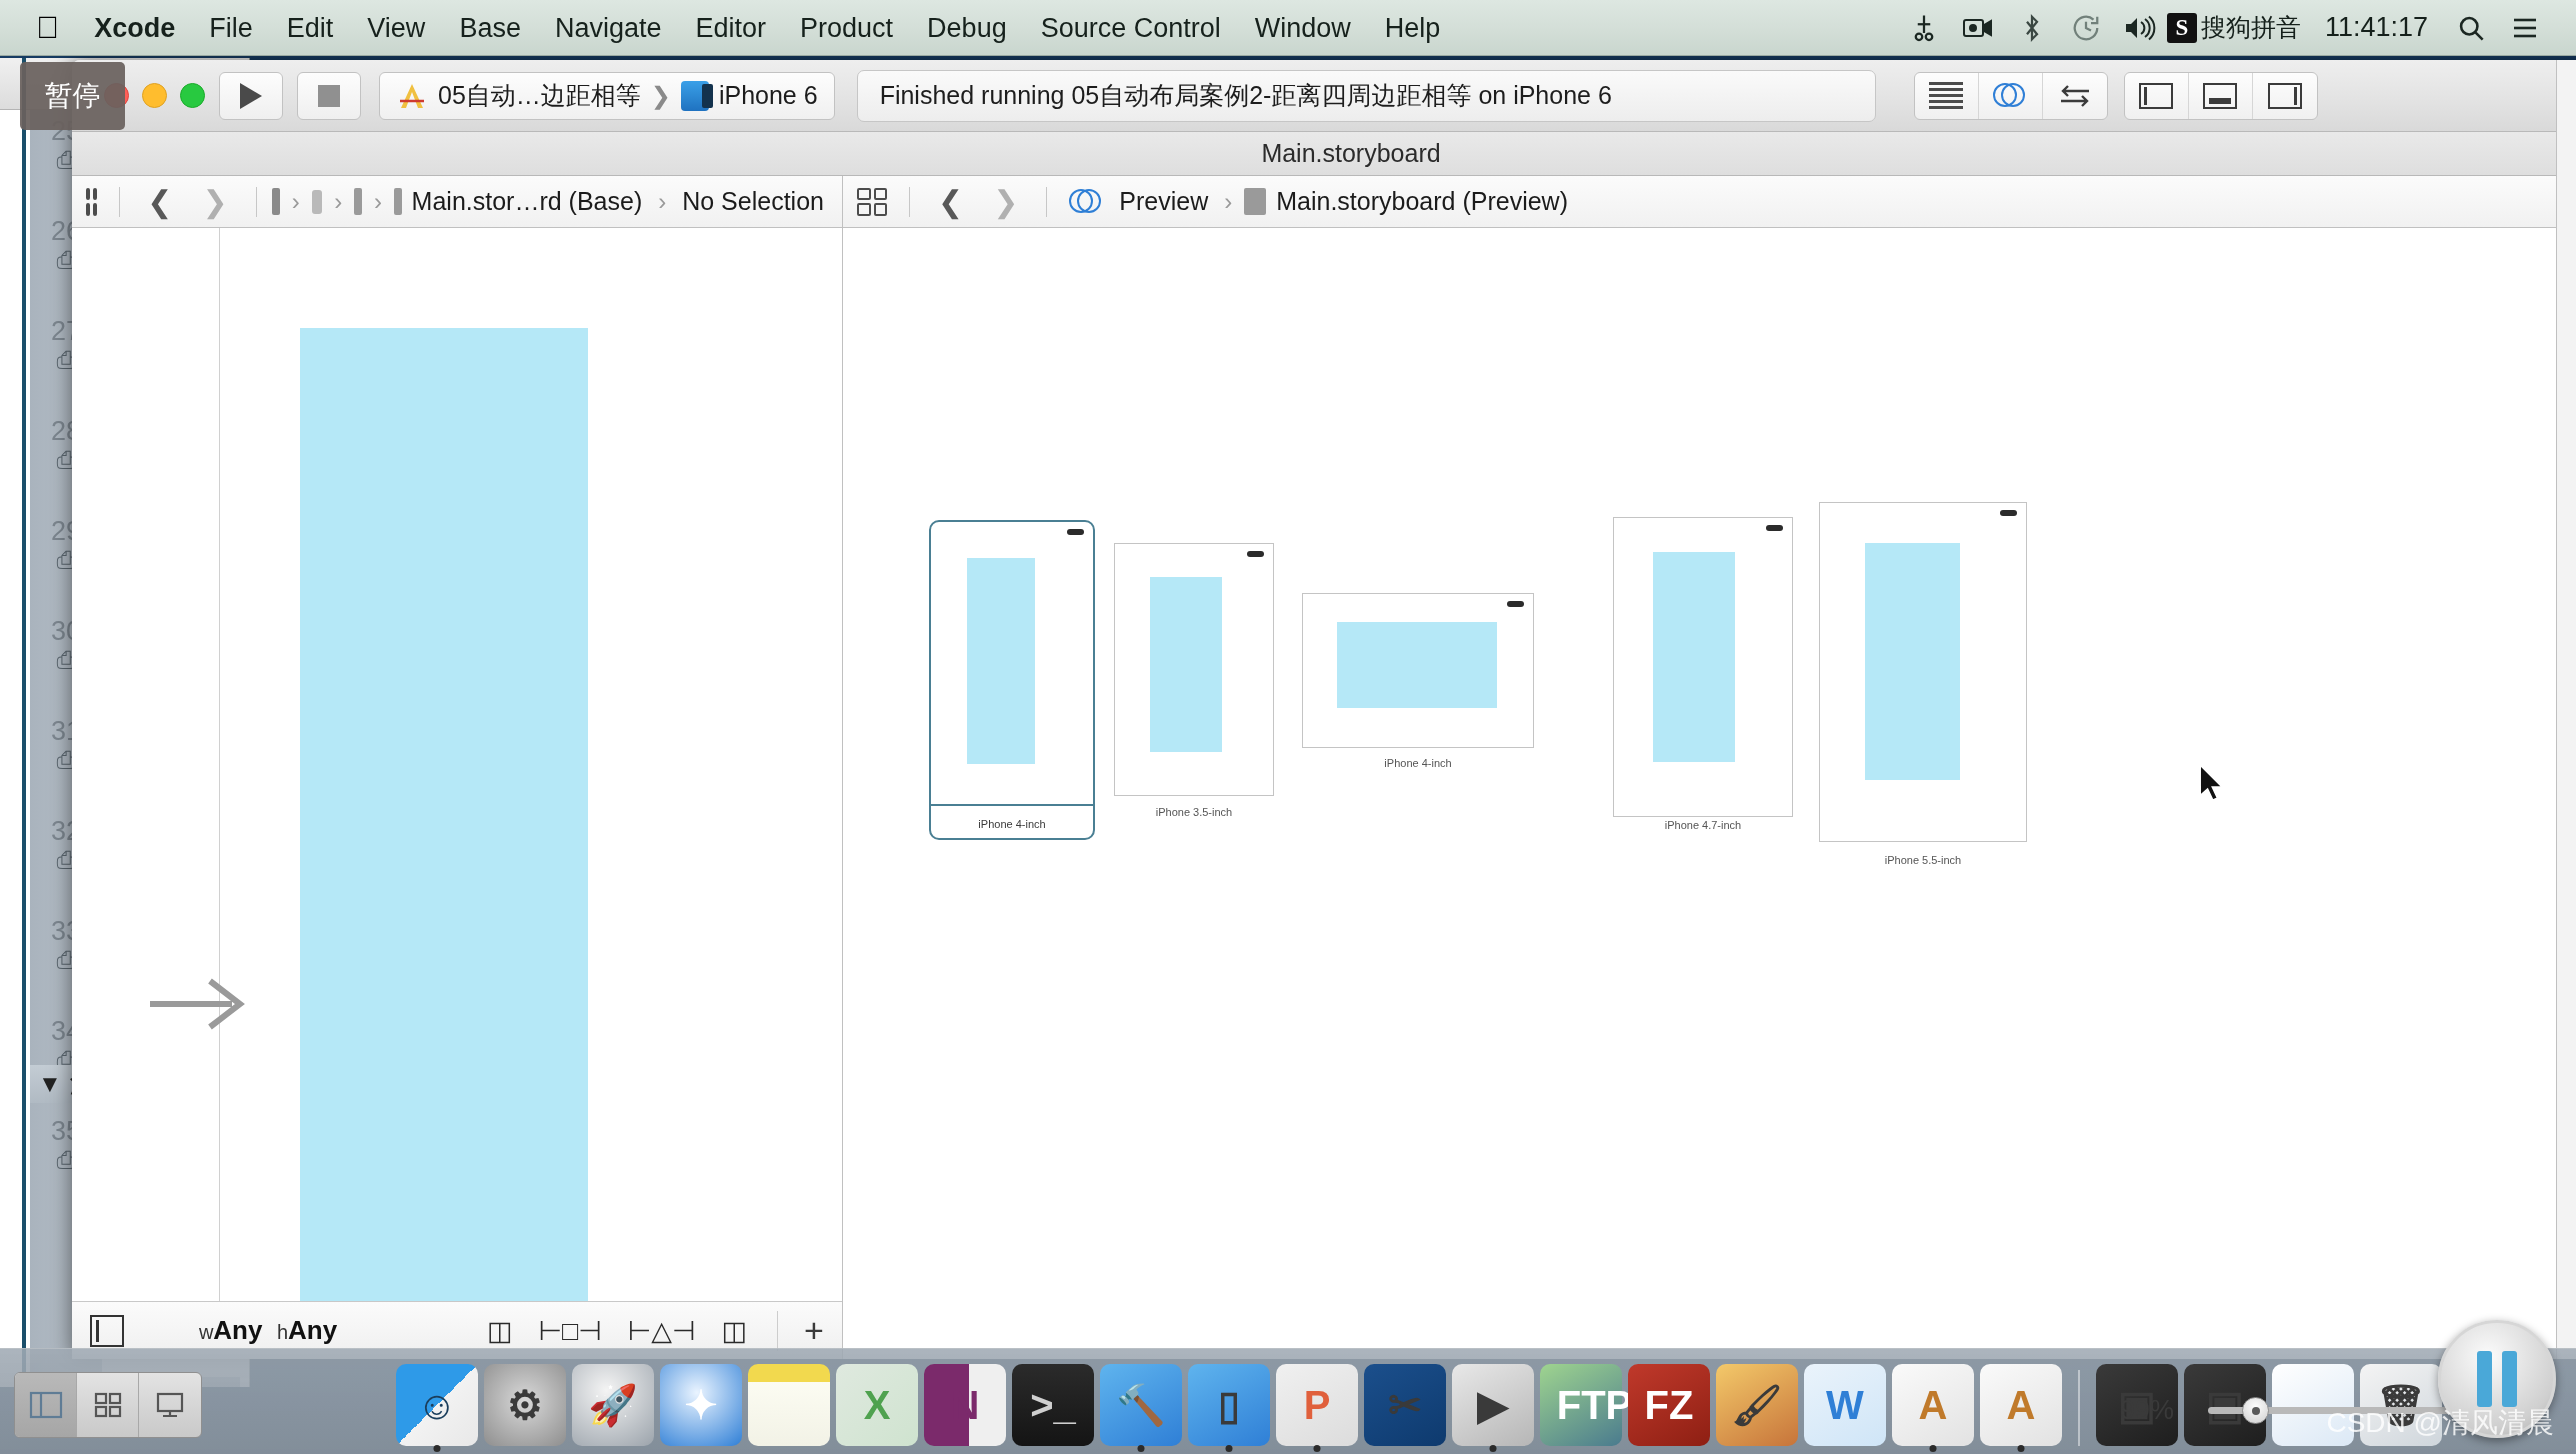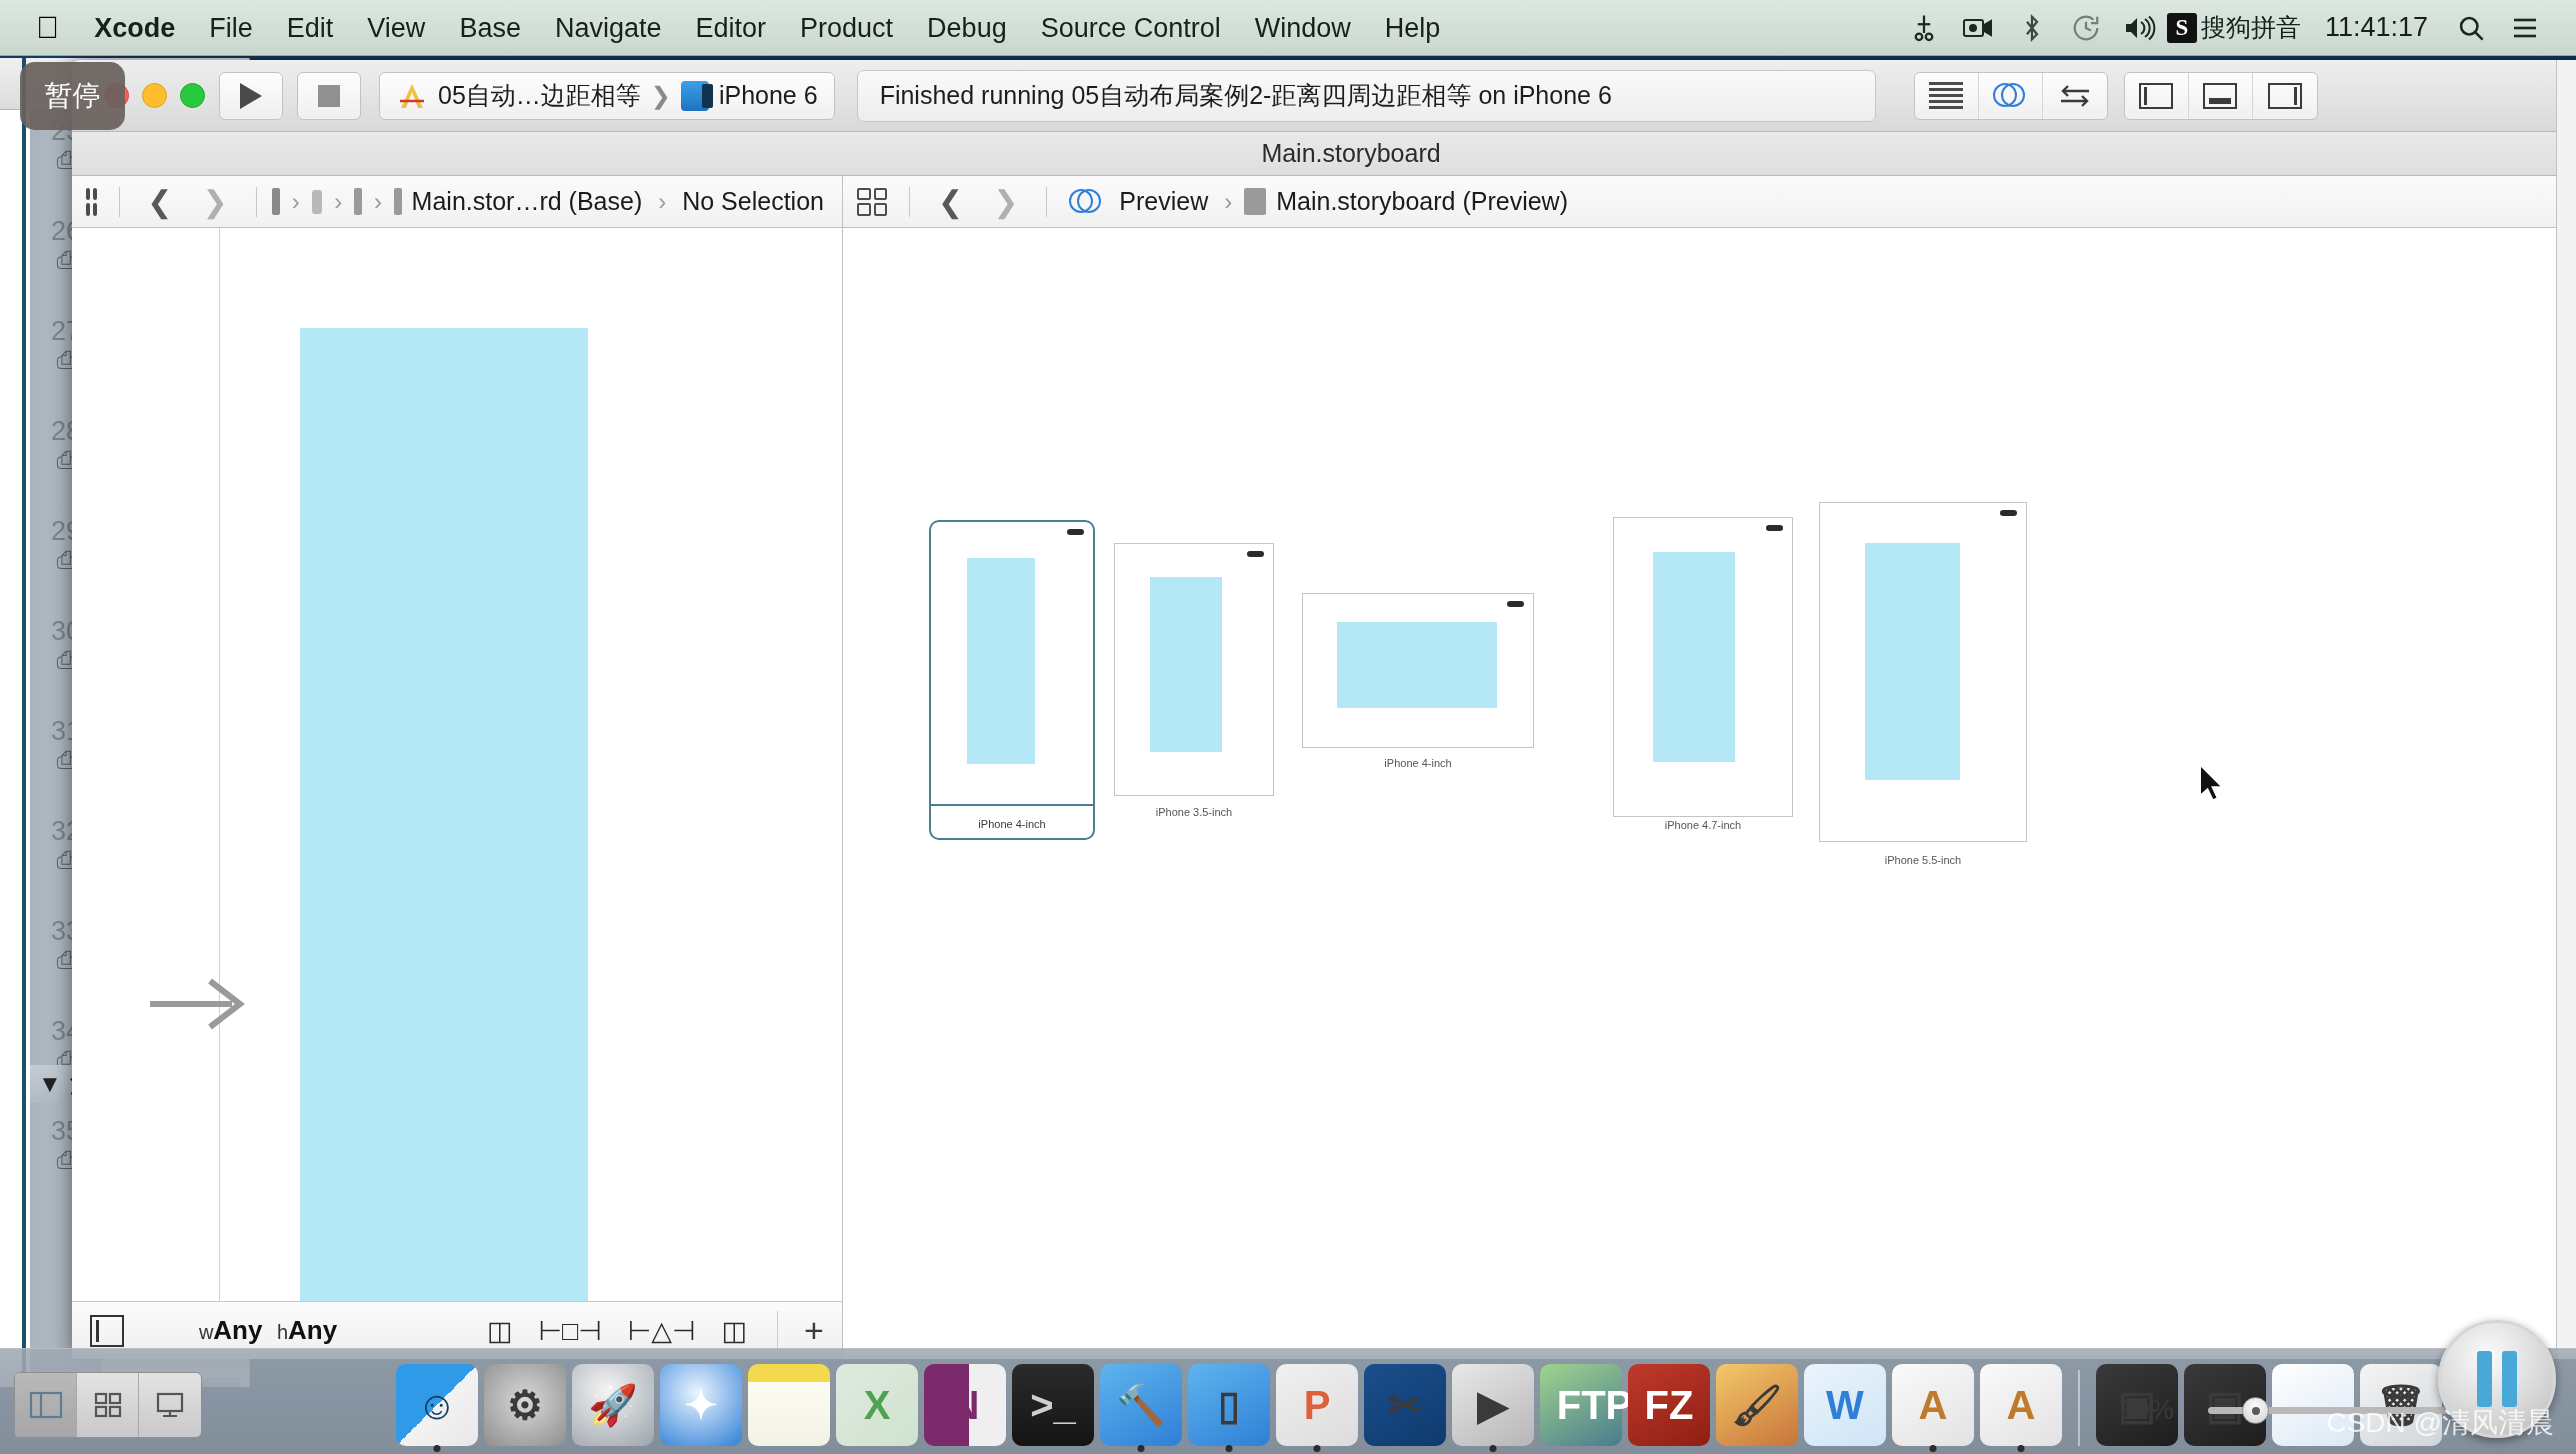--- a/index.html
+++ b/index.html
@@ -269,21 +269,21 @@
 
   
   #watermark{
     position:absolute;right:22px;bottom:12px;color:rgba(255,255,255,.82);
     font-size:28px;z-index:90;
   }
 
   
   #tooltip-pause{
     position:absolute;left:20px;top:62px;width:105px;height:68px;
-    background:rgba(105,97,94,.93);border-radius:15px;
+    background:rgba(105,97,94,.93);border-radius:5px;
     display:flex;align-items:center;justify-content:center;
     color:#fff;font-size:28px;z-index:95;
   }
 </style>
 </head>
 <body>
 
 <div id="desktop"></div>
 
 <div id="bgwin">

